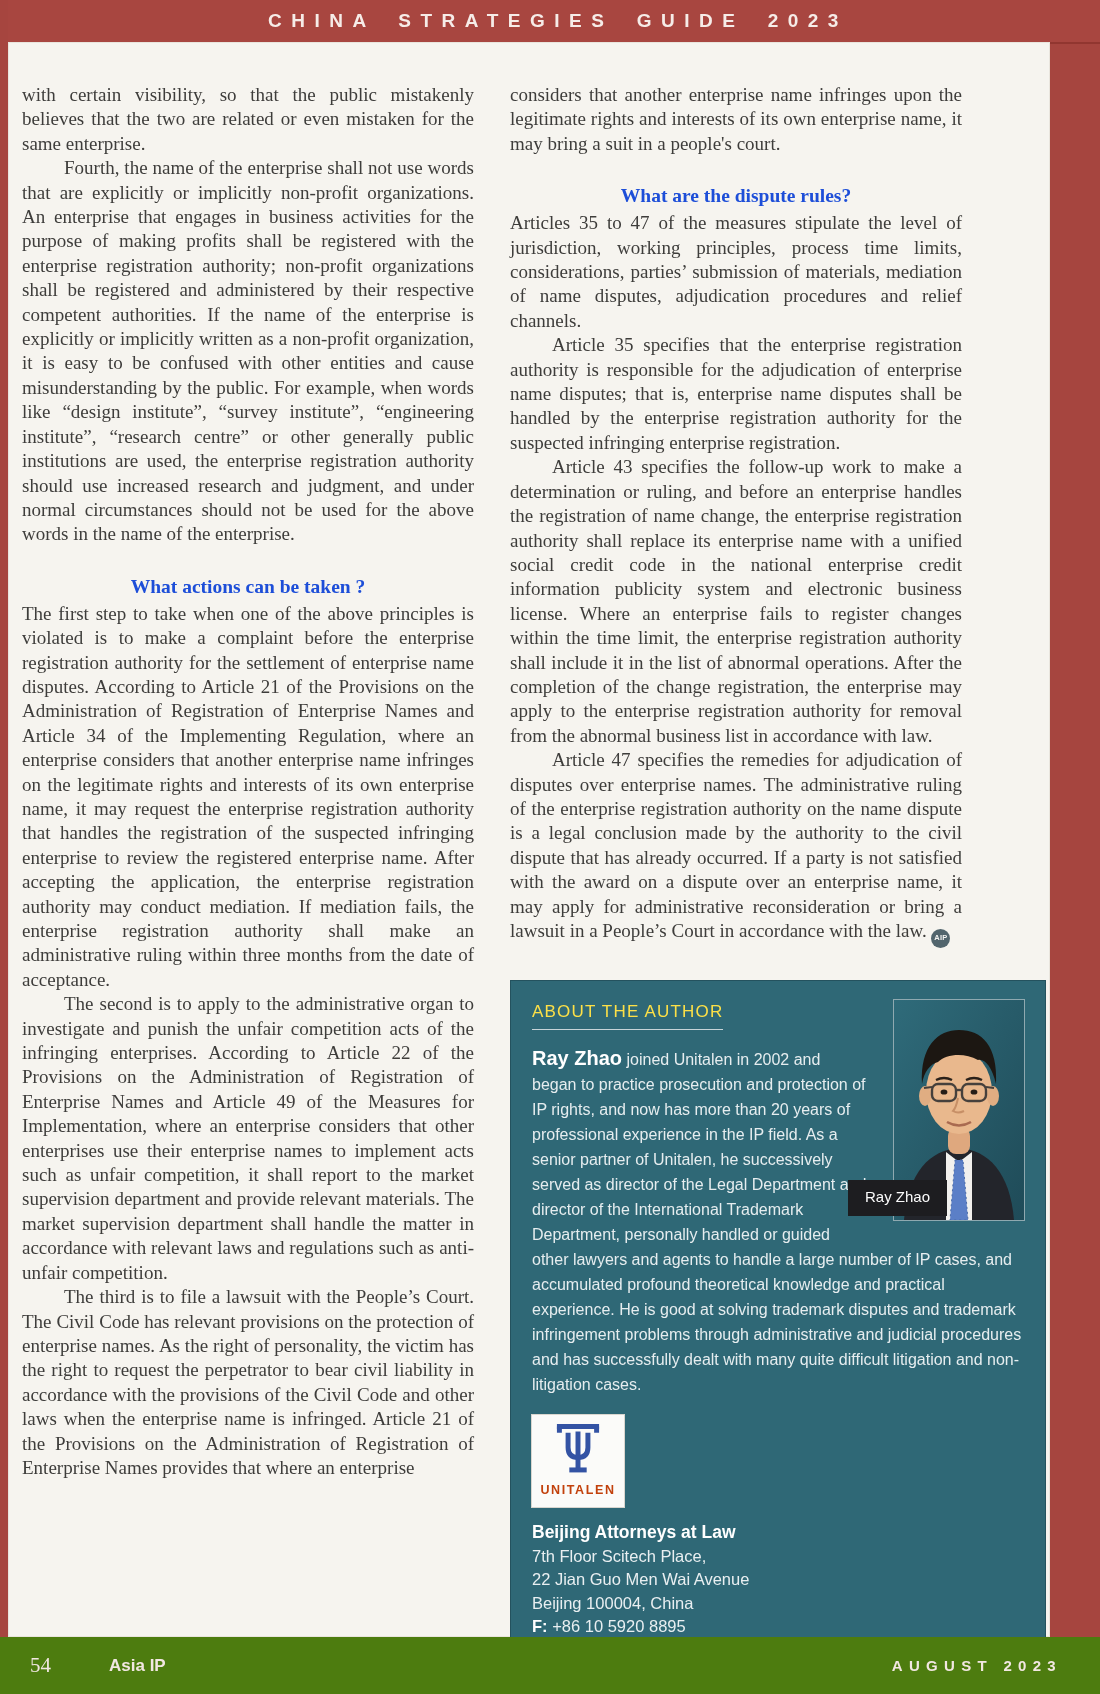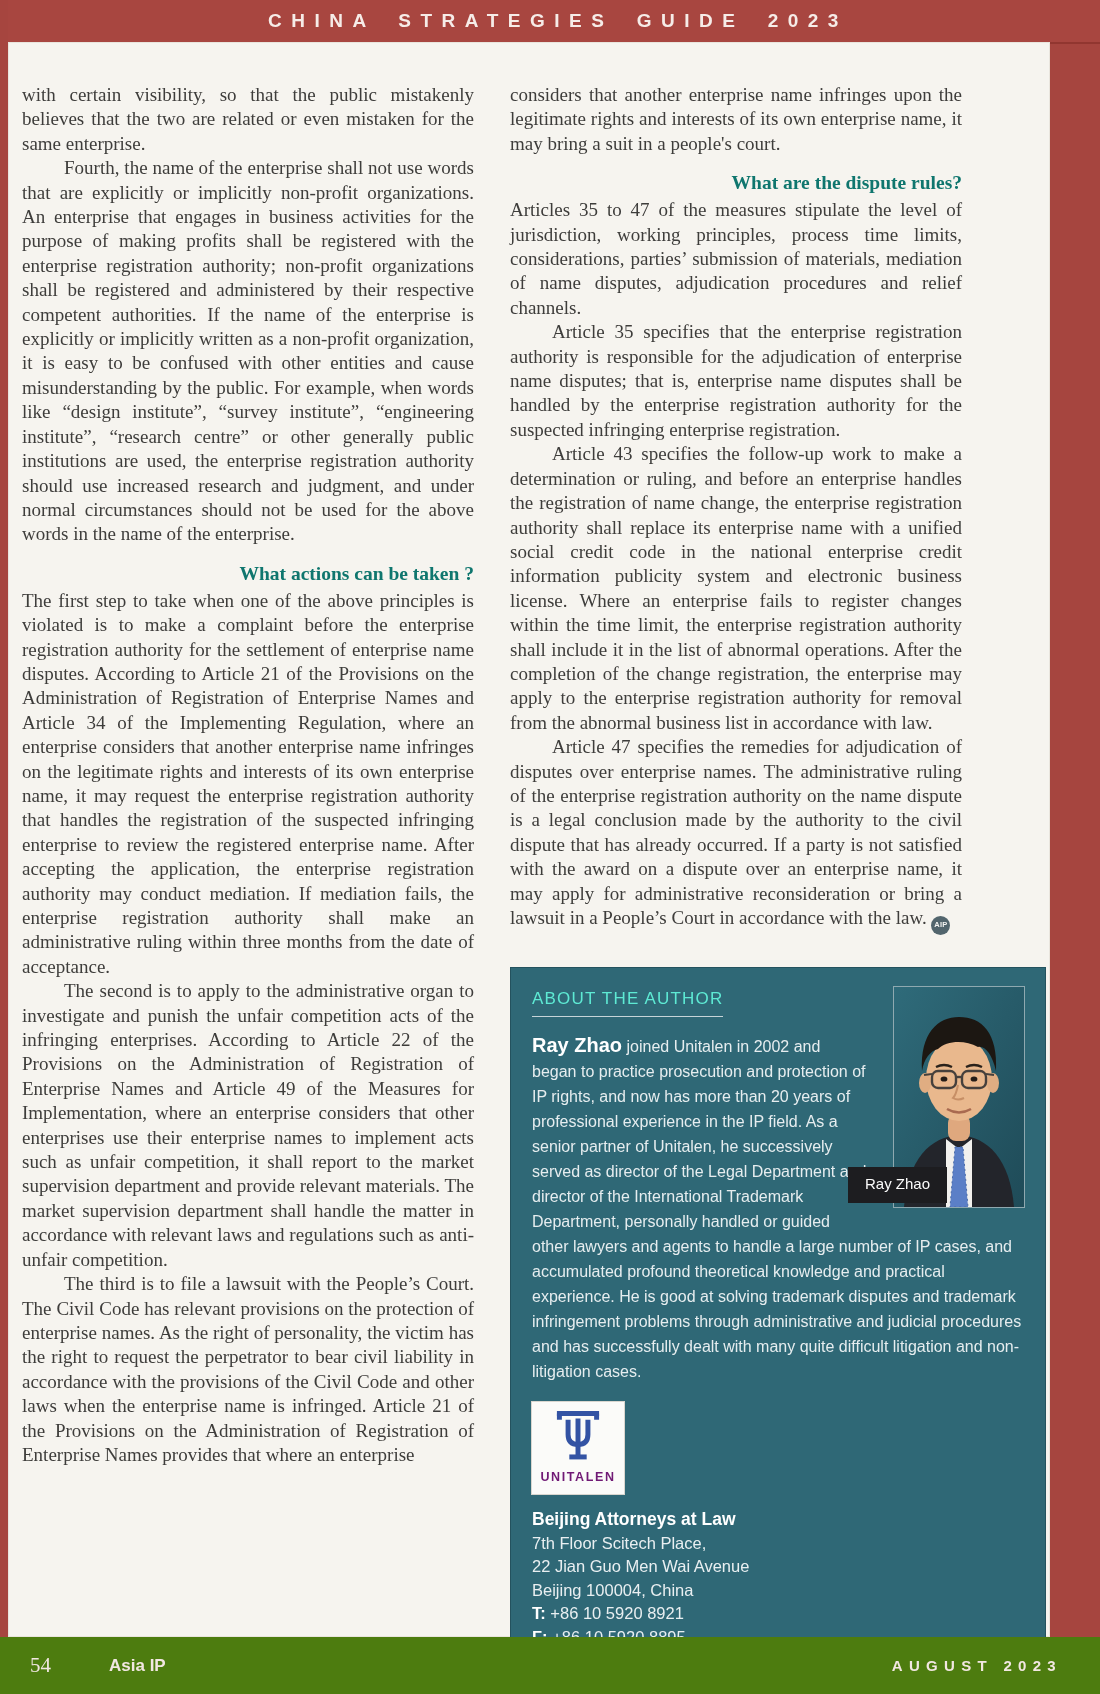--- a/index.html
+++ b/index.html
@@ -28,22 +28,22 @@
     background:#f6f4ef;overflow:hidden;
     box-shadow:inset 0 0 0 1px #e9e5dd;
   }
   .columns{
     display:flex;gap:36px;padding:41px 0 0 14px;
   }
   .col{width:452px;color:#3e3d3b;font-size:19px;line-height:24.4px;text-align:justify;}
   .col p{margin:0;}
   .col p.indent{text-indent:42px;}
   .col h3{
-    font-size:19.5px;line-height:24px;margin:15px 0 3px 0;
-    color:#0f766e;text-align:right;font-weight:bold;
+    font-size:19.5px;line-height:24px;margin:28px 0 3px 0;
+    color:#1d4ed8;text-align:center;font-weight:bold;
   }
   .first-heading-gap{margin-top:16px;}
   
   .aip{
     display:inline-flex;align-items:center;justify-content:center;
     width:19px;height:19px;border-radius:50%;
     background:#52656d;color:#f4f4f2;
     font-family:"Liberation Sans",sans-serif;font-weight:bold;
     font-size:7.5px;letter-spacing:.3px;vertical-align:-3px;
     text-indent:0;
@@ -66,35 +66,35 @@
     box-shadow:0 0 0 1px #8fa9b0;
     background:#28606f;
   }
   .photo svg{display:block;width:100%;height:100%;}
   .photo-caption{
     position:absolute;left:-34px;bottom:26px;
     background:#1d1d20;color:#fbfbfb;
     padding:5px 17px 6px 17px;font-size:15px;white-space:nowrap;
   }
   .about-label{
-    display:inline-block;color:#5eead4;font-size:17px;letter-spacing:1.2px;
+    display:inline-block;color:#fde047;font-size:17px;letter-spacing:1.2px;
     border-bottom:1px solid #c6d4d8;padding-bottom:5px;margin:2px 0 16px 0;
   }
   .bio{font-size:16px;line-height:25px;color:#e6edef;}
   .bio .author-name{font-weight:bold;font-size:20px;color:#ffffff;}
   
   .logo-square{
     margin-top:18px;width:92px;height:92px;background:#fbfbf9;
     display:flex;flex-direction:column;align-items:center;justify-content:center;
     box-shadow:0 0 0 1px #d9d6cf;
   }
   .logo-square svg{display:block;}
   .logo-wordmark{
     font-family:"Liberation Sans",sans-serif;font-weight:bold;
-    font-size:12.5px;letter-spacing:1.6px;color:#701a75;margin-top:3px;
+    font-size:12.5px;letter-spacing:1.6px;color:#c2410c;margin-top:3px;
   }
   
   .firm-info{margin-top:14px;font-size:16.5px;line-height:23.5px;color:#e9eff1;}
   .firm-name{font-weight:bold;font-size:17.5px;color:#ffffff;}
   .contact-label{font-weight:bold;color:#ffffff;}
   
   .footer-band{
     position:absolute;left:0;bottom:0;width:1100px;height:57px;
     background:#4d7c0f;
     display:flex;align-items:center;
@@ -202,21 +202,20 @@
             </g>
           </svg>
           <div class="logo-wordmark">UNITALEN</div>
         </div>
 
         <div class="firm-info">
           <div class="firm-name">Beijing Attorneys at Law</div>
           <div>7th Floor Scitech Place,</div>
           <div>22 Jian Guo Men Wai Avenue</div>
           <div>Beijing 100004, China</div>
-          <div><span class="contact-label">T:</span> <span>+86 10 5920 8921</span></div>
           <div><span class="contact-label">F:</span> <span>+86 10 5920 8895</span></div>
           <div><span class="contact-label">E:</span> <span>lei.zhao@unitalen.com</span></div>
           <div><span class="contact-label">W:</span> <span>www.unitalen.com</span></div>
         </div>
 
       </div>
     </div>
   </div>
 </div>
 

